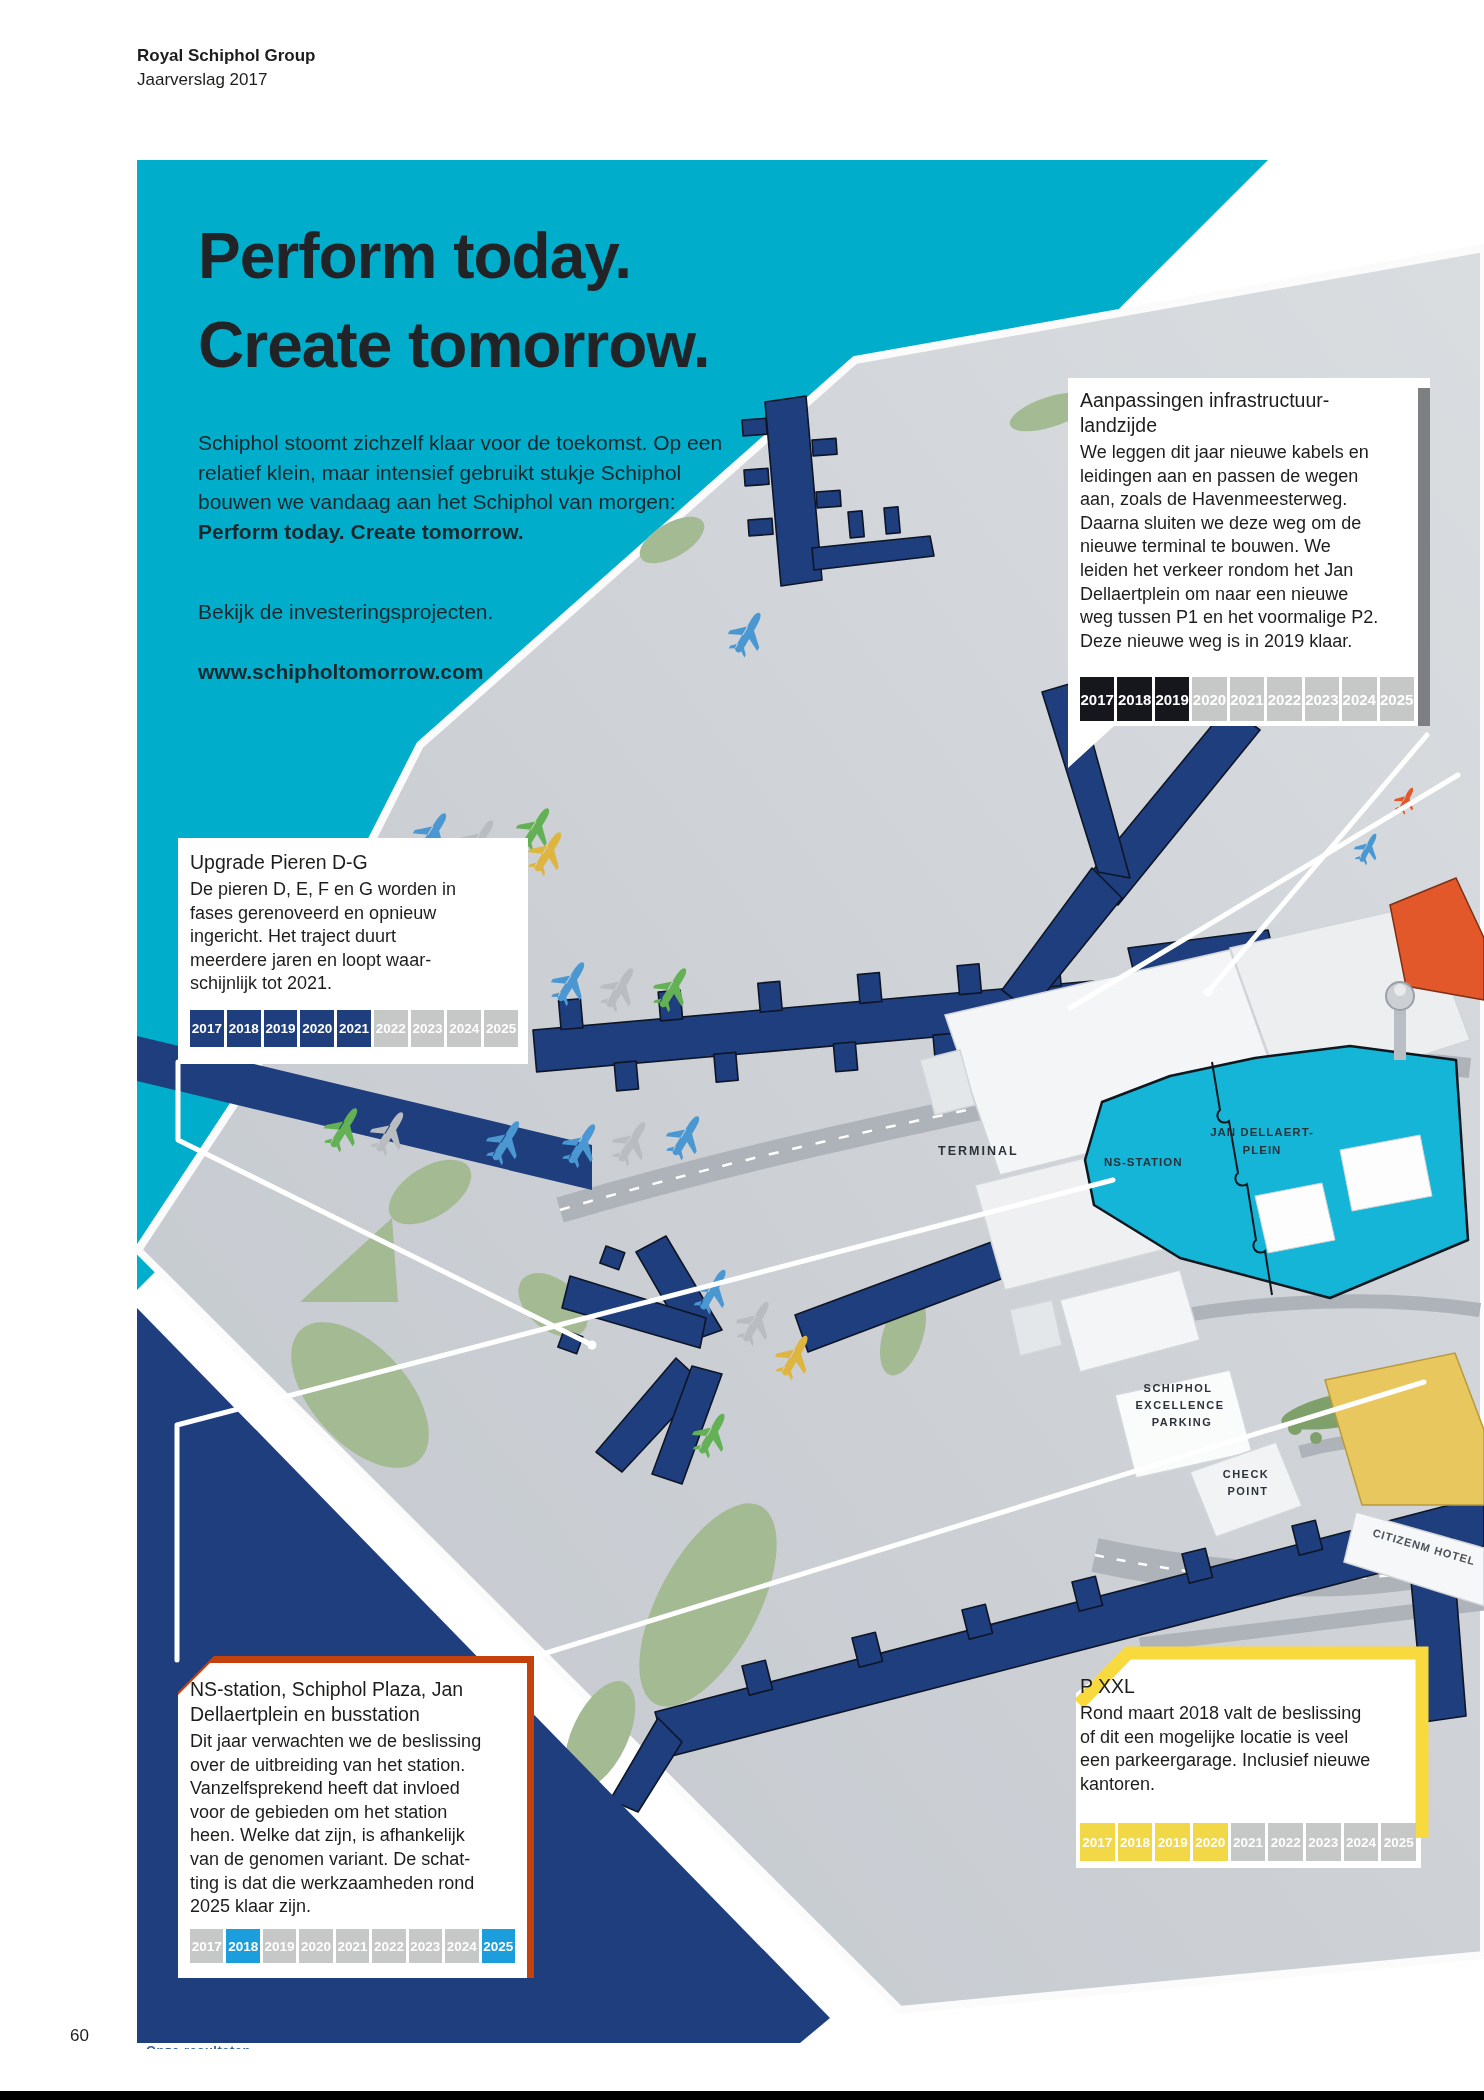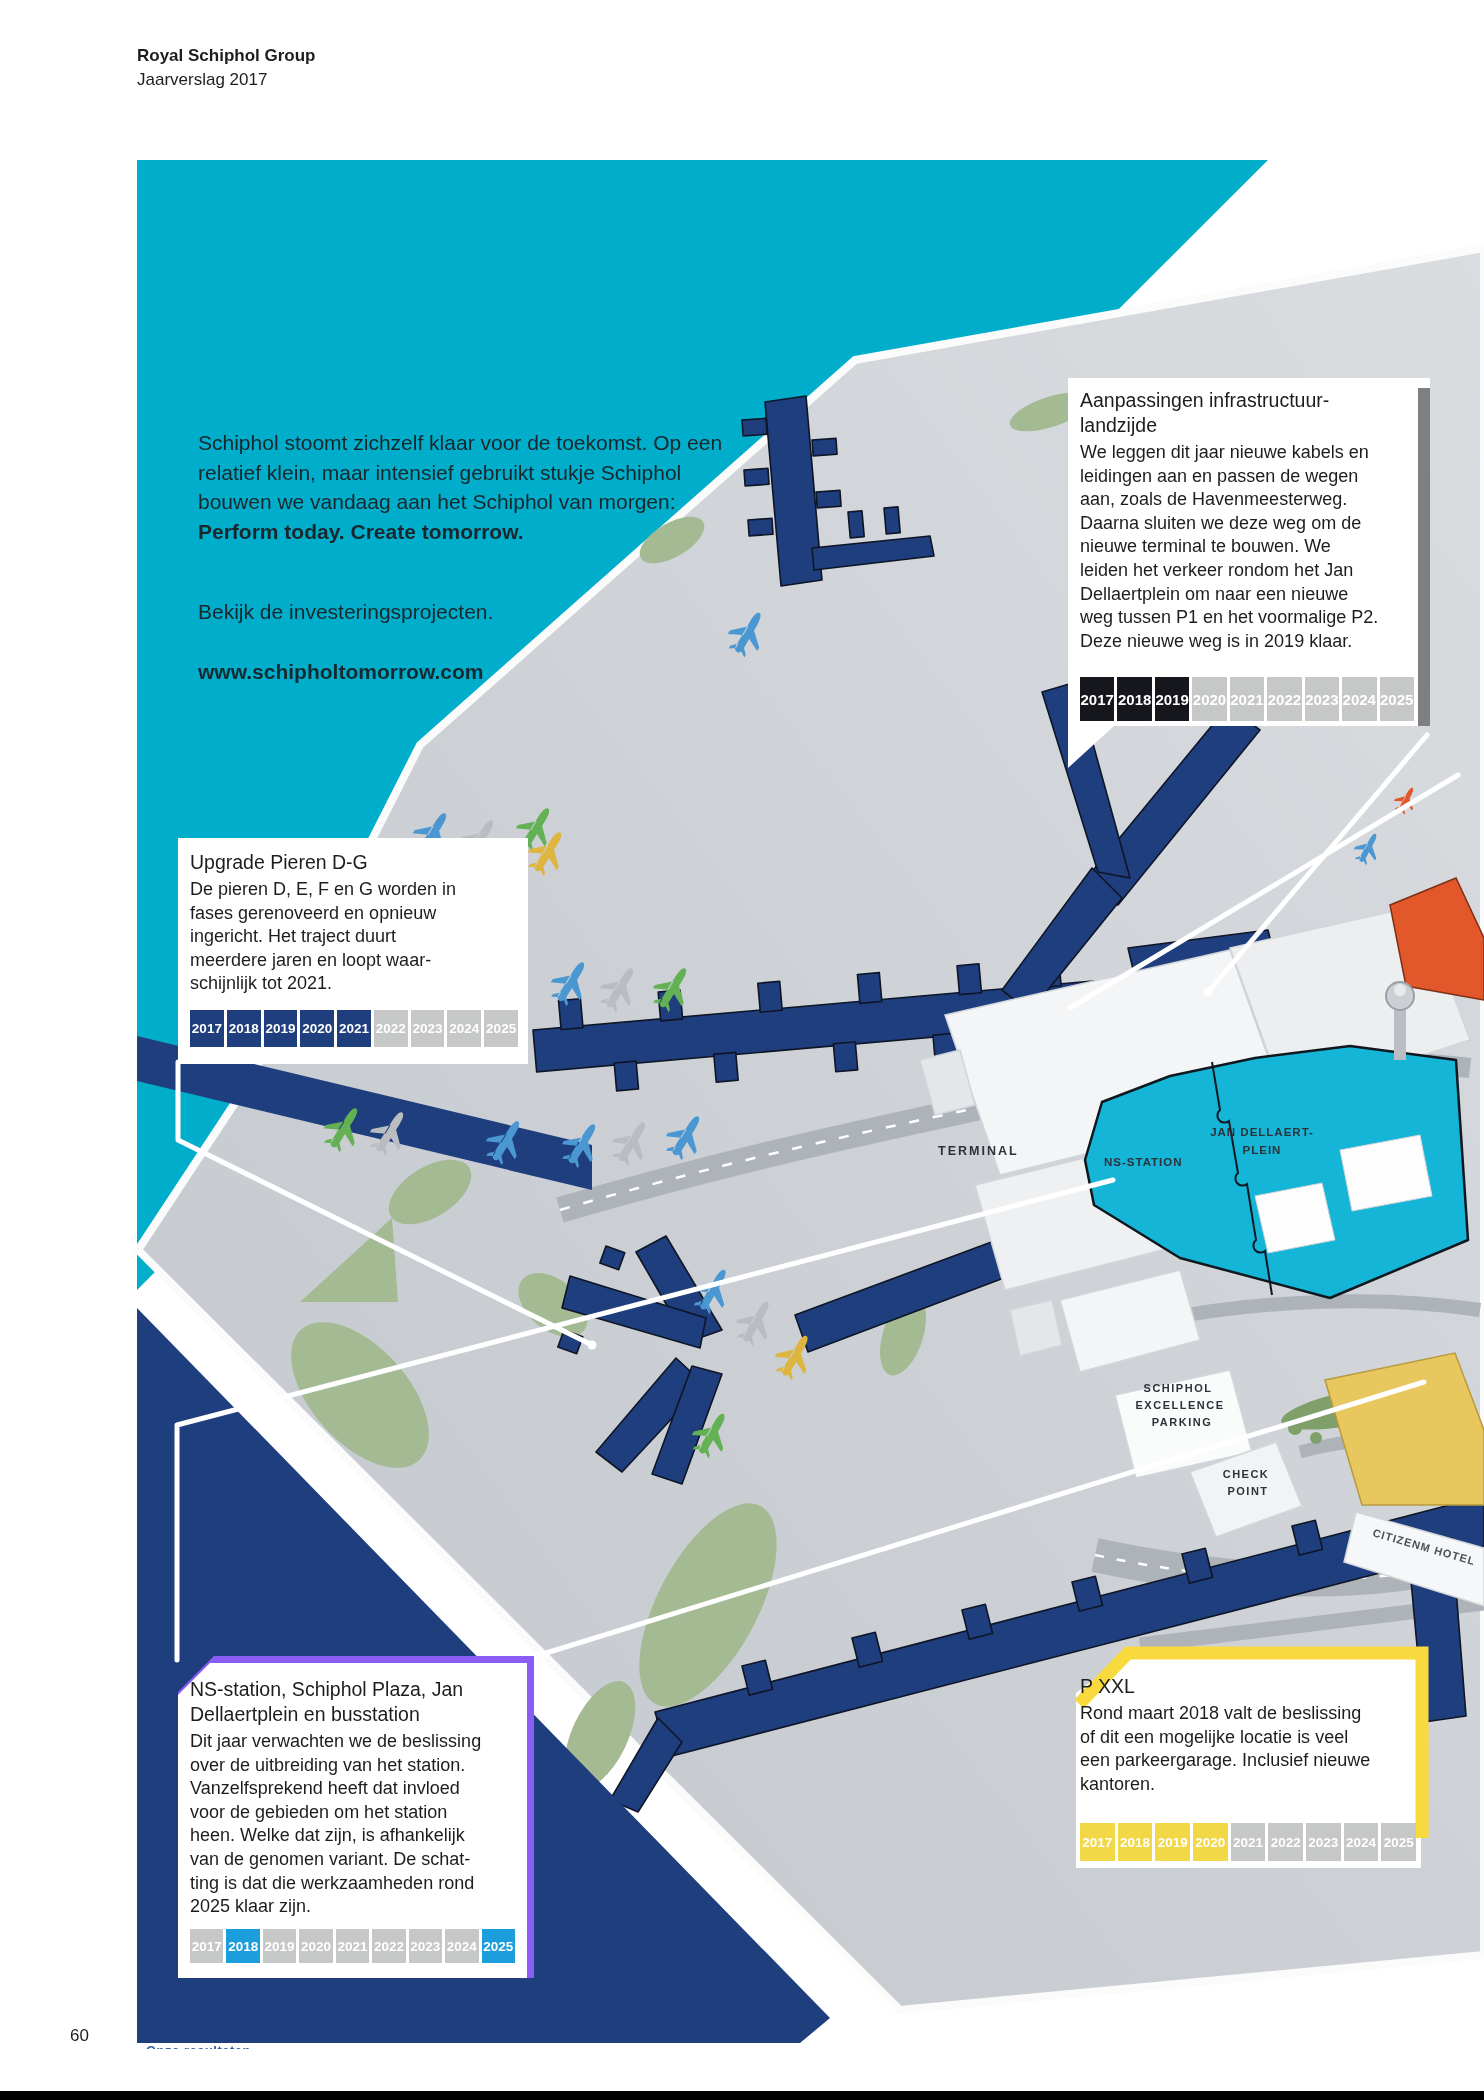--- a/index.html
+++ b/index.html
@@ -30,21 +30,21 @@
 
   #box-infra{left:1068px;top:378px;width:362px;height:392px;padding:10px 16px 0 12px;box-sizing:border-box;
              clip-path:polygon(0 0,100% 0,100% 348px,46px 348px,0 390px);}
   #box-infra .graybar{position:absolute;left:350px;top:10px;width:12px;height:338px;background:#7d7f82;}
   #box-infra .timeline{left:12px;right:16px;top:299px;height:44px;}
   #box-infra .yr{font-size:15px;}
 
   #box-pieren{left:178px;top:838px;width:350px;height:226px;padding:12px 10px 0 12px;box-sizing:border-box;}
   #box-pieren .timeline{left:12px;right:10px;top:172px;height:37px;}
 
-  #box-ns-wrap{position:absolute;left:178px;top:1656px;width:356px;height:322px;background:#8b5cf6;
+  #box-ns-wrap{position:absolute;left:178px;top:1656px;width:356px;height:322px;background:#c2410c;
                clip-path:polygon(0 36px,36px 0,100% 0,100% 100%,0 100%);}
   #box-ns{position:absolute;left:0;top:7px;right:7px;bottom:0;background:#fff;
           clip-path:polygon(0 32px,32px 0,100% 0,100% 100%,0 100%);padding:14px 10px 0 12px;box-sizing:border-box;}
   #box-ns .timeline{left:12px;right:12px;top:266px;height:34px;}
 
   #box-pxxl{position:absolute;left:1076px;top:1640px;width:360px;height:240px;}
   #box-pxxl .bg{position:absolute;left:0;top:13px;width:345px;height:215px;background:#fff;
                 clip-path:polygon(52px 0,100% 0,100% 100%,0 100%,0 40px);}
   #box-pxxl .content{position:absolute;left:4px;top:34px;width:336px;}
   #box-pxxl .timeline{left:4px;top:183px;width:336px;height:38px;}
@@ -240,20 +240,24 @@
   </g>
 
   <rect x="0" y="2091" width="1484" height="9" fill="#000"></rect>
 </svg>
 
 <div class="hdr">
   <div class="brand">Royal Schiphol Group</div>
   <div>Jaarverslag 2017</div>
 </div>
 
+<div class="hero-title">
+  <div>Perform today.</div>
+  <div>Create tomorrow.</div>
+</div>
 <div class="hero-par">
   <div>
         <div>Schiphol stoomt zichzelf klaar voor de toekomst. Op een</div>
         <div>relatief klein, maar intensief gebruikt stukje Schiphol</div>
         <div>bouwen we vandaag aan het Schiphol van morgen:</div>
       </div>
   <div class="bold-line">Perform today. Create tomorrow.</div>
 </div>
 <div class="hero-cta">Bekijk de investeringsprojecten.</div>
 <div class="hero-url">www.schipholtomorrow.com</div>

